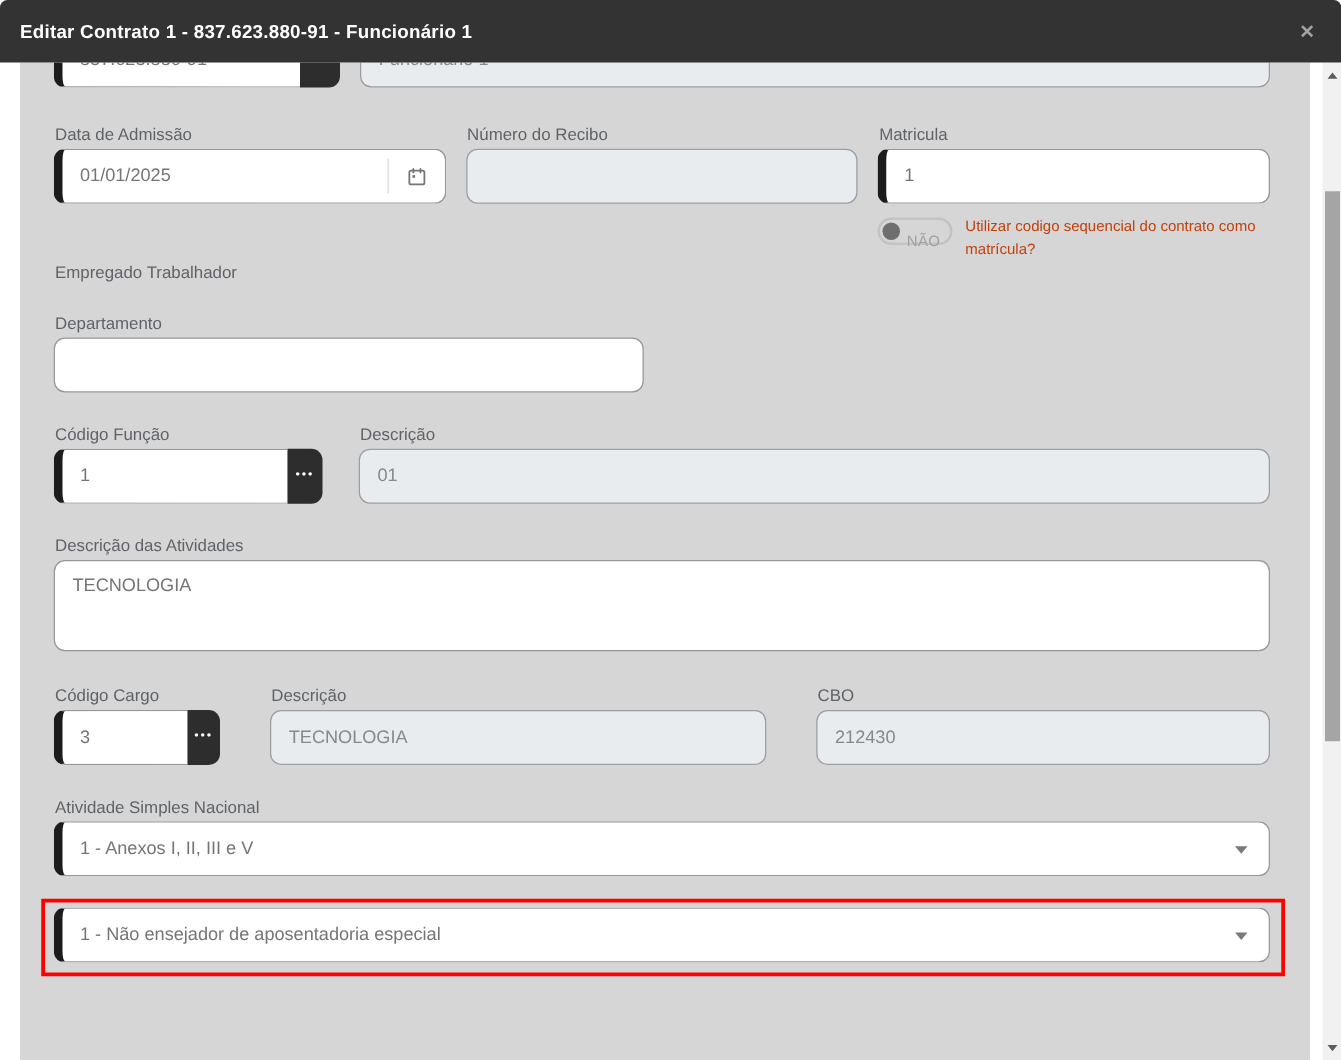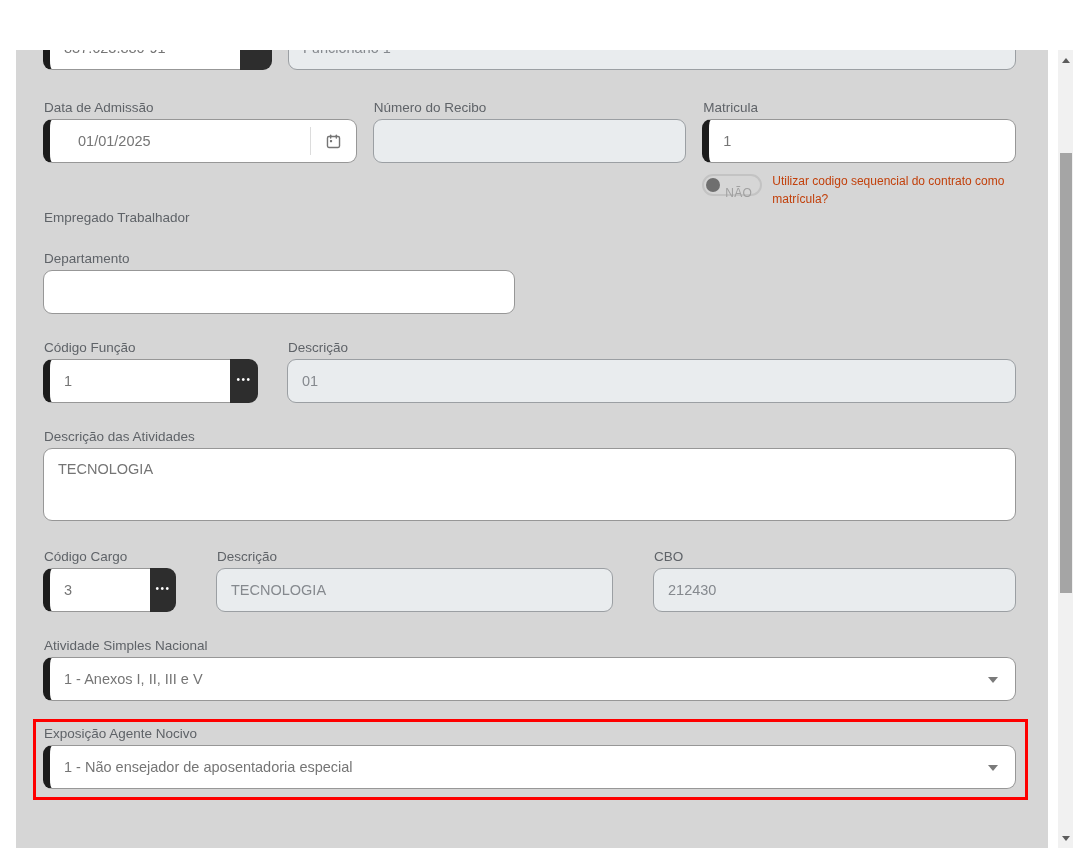--- a/index.html
+++ b/index.html
@@ -35,21 +35,21 @@
     color:#fff; display:flex; align-items:center; justify-content:center; cursor:pointer; }
   .dots-btn span { font-size:10px; letter-spacing:1.5px; line-height:1; transform:translateY(-1px); }
 
   .select { position:relative; padding-right:42px; cursor:pointer; }
   .select .value { overflow:hidden; white-space:nowrap; text-overflow:ellipsis; }
   .caret { position:absolute; right:17px; top:50%; margin-top:-2px; width:0; height:0;
     border-left:5px solid transparent; border-right:5px solid transparent; border-top:6px solid #7a7a7a; }
 
   .has-icon { padding:0; }
   .has-icon input { flex:1; min-width:0; border:none; background:transparent; height:100%;
-    padding:0 28px; color:inherit; font:inherit; outline:none; }
+    padding:0 14px; color:inherit; font:inherit; outline:none; }
   .icon-cell { flex:0 0 46px; height:28px; border-left:1px solid #dcdcdc;
     display:flex; align-items:center; justify-content:center; cursor:pointer; }
 
   textarea.field { height:73px; resize:none; padding-top:12px; align-items:flex-start; display:block; }
 
   
   .row { margin-top:26px; }
   .row-top { margin-top:-24px; display:flex; gap:16px; }
   .row-top .combo { width:229px; flex:0 0 229px; }
   .row-top .dots-btn { width:32px; }
@@ -94,20 +94,24 @@
   .tri-down { width:0; height:0; border-left:4px solid transparent; border-right:4px solid transparent;
     border-top:5px solid #5c5c5c; }
   .sb-thumb { position:absolute; top:103px; height:440px; left:2px; right:1px;
     background:#a5a5a5; cursor:pointer; }
 </style>
 </head>
 <body>
 
 <div class="screen">
 
+  <header class="modal-header">
+    <span class="modal-title">Editar Contrato 1 - 837.623.880-91 - Funcionário 1</span>
+    <span class="modal-close">✕</span>
+  </header>
 
   <div class="modal-body">
     <div class="panel">
 
       <div class="row row-top">
         <div class="combo">
           <input class="field accent" value="837.623.880-91" style="">
           <button class="dots-btn">
             <span>•••</span>
           </button>
@@ -200,21 +204,20 @@
       <div class="row">
         <label class="fld">Atividade Simples Nacional</label>
         <div class="field accent select">
           <span class="value">1 - Anexos I, II, III e V</span>
           <span class="caret"></span>
         </div>
       </div>
 
       <div class="red-box">
         <div>
-          <label class="fld">Exposição Agente Nocivo</label>
           <div class="field accent select">
             <span class="value">1 - Não ensejador de aposentadoria especial</span>
             <span class="caret"></span>
           </div>
         </div>
       </div>
 
     </div>
   </div>
 

